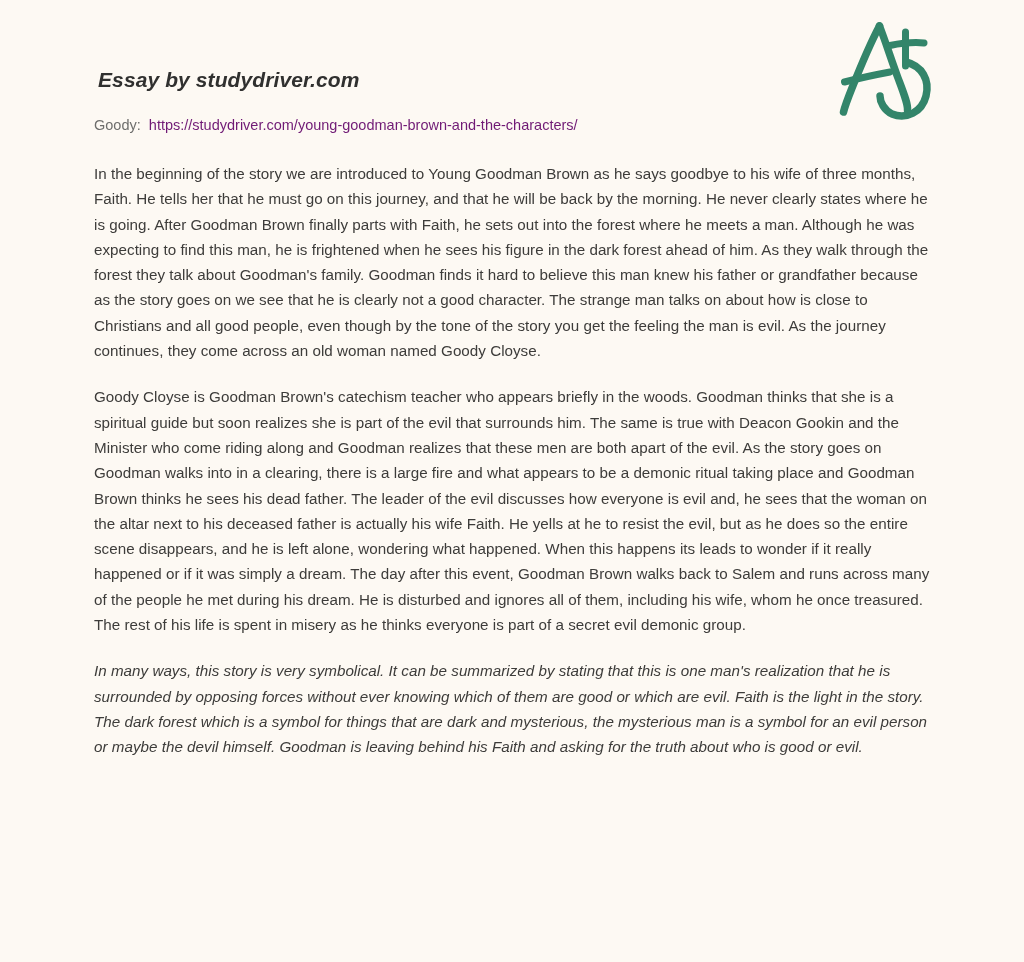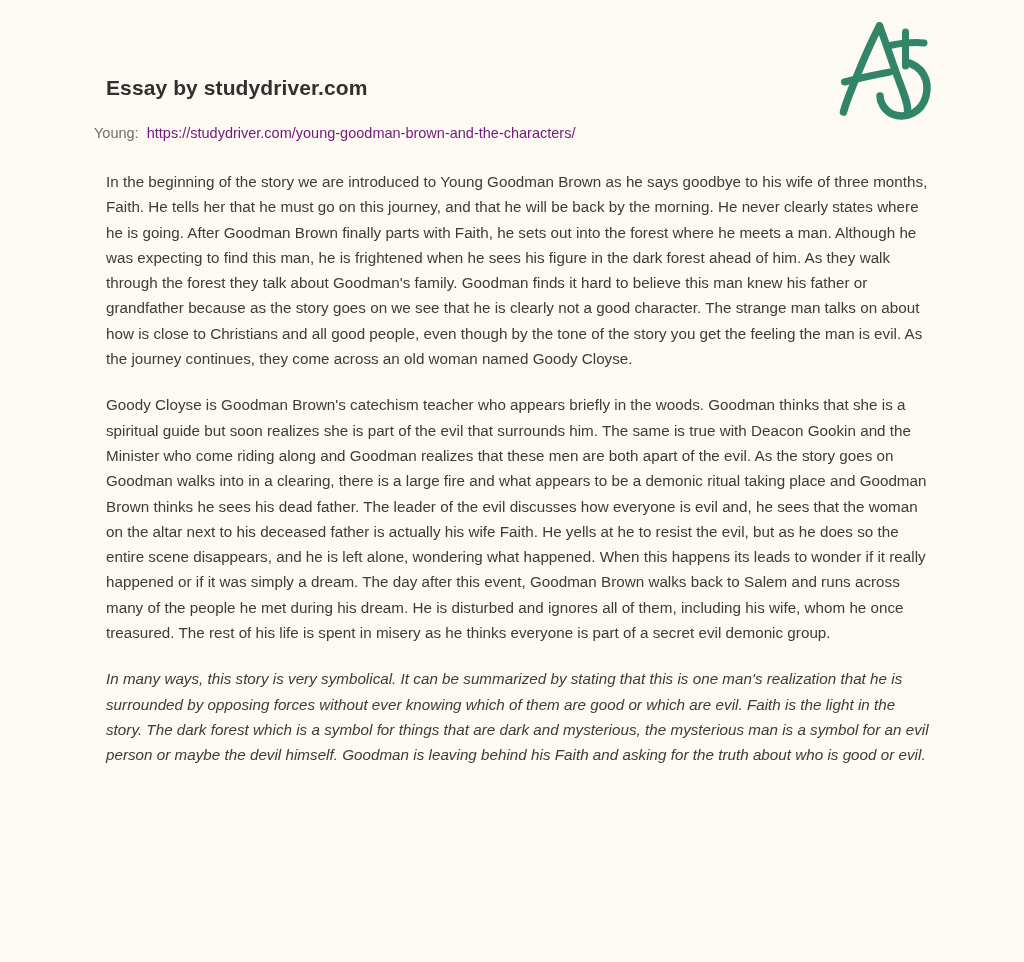--- a/index.html
+++ b/index.html
@@ -30,21 +30,22 @@
     position: relative;
     padding-top: 62px;
   }
 
   .essay-by {
     font-size: 21px;
     font-weight: bold;
     color: #30302f;
     letter-spacing: 0.1px;
     line-height: 28px;
-    margin: 12px;
+    margin: 4px;
+    font-style: italic;
   }
 
   .source-line {
     margin: 21px 0 0 0;
     font-size: 14.5px;
     line-height: 20px;
     white-space: nowrap;
   }
 
   .source-label {
@@ -83,21 +84,21 @@
     line-height: 38px;
   }
 
   
   .article {
     padding-top: 26px;
     max-width: 838px;
   }
 
   .article p {
-    margin: 0 0 21px 12px;
+    margin: 0 0 21px 0;
     font-size: 15.2px;
     line-height: 25.3px;
     color: #3d3c3a;
     text-align: left;
     letter-spacing: 0.02px;
   }
 
   .article p:last-child {
     margin-bottom: 0;
     font-style: italic;
@@ -106,21 +107,21 @@
 </head>
 <body>
 
 <div class="page">
 
   <div class="header">
 
     <div class="essay-by">Essay by studydriver.com</div>
 
     <div class="source-line">
-      <span class="source-label">Young:</span>
+      <span class="source-label">Goody:</span>
       <span>&nbsp;</span><a class="source-link" href="#">https://studydriver.com/young-goodman-brown-and-the-characters/</a>
     </div>
 
     <div class="logo">
       <svg viewBox="0 0 130 110" xmlns="http://www.w3.org/2000/svg">
         <g fill="none" stroke="#33856a" stroke-linecap="round" stroke-linejoin="round">
 
           <path d="M57.5 12 C50 26 38 54 30 74 C26 84 23 92 21.5 98" stroke-width="7.5"></path>
 
           <path d="M57.5 12 C63 26 70 48 76 64 C82 80 86 90 85.5 96" stroke-width="7.5"></path>

